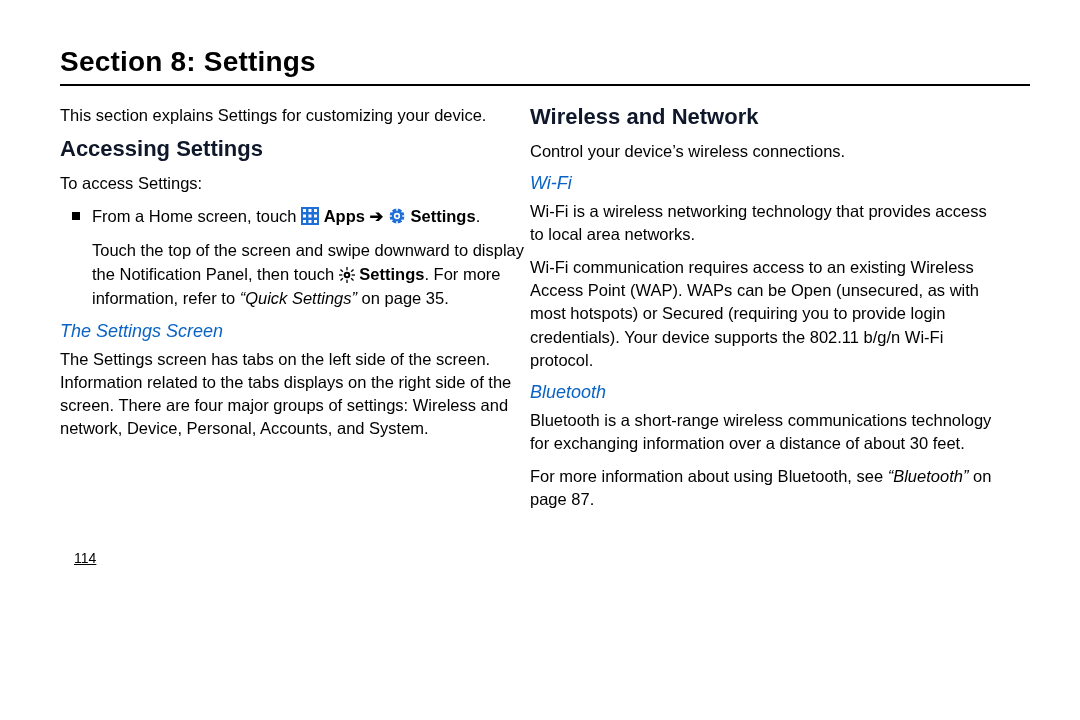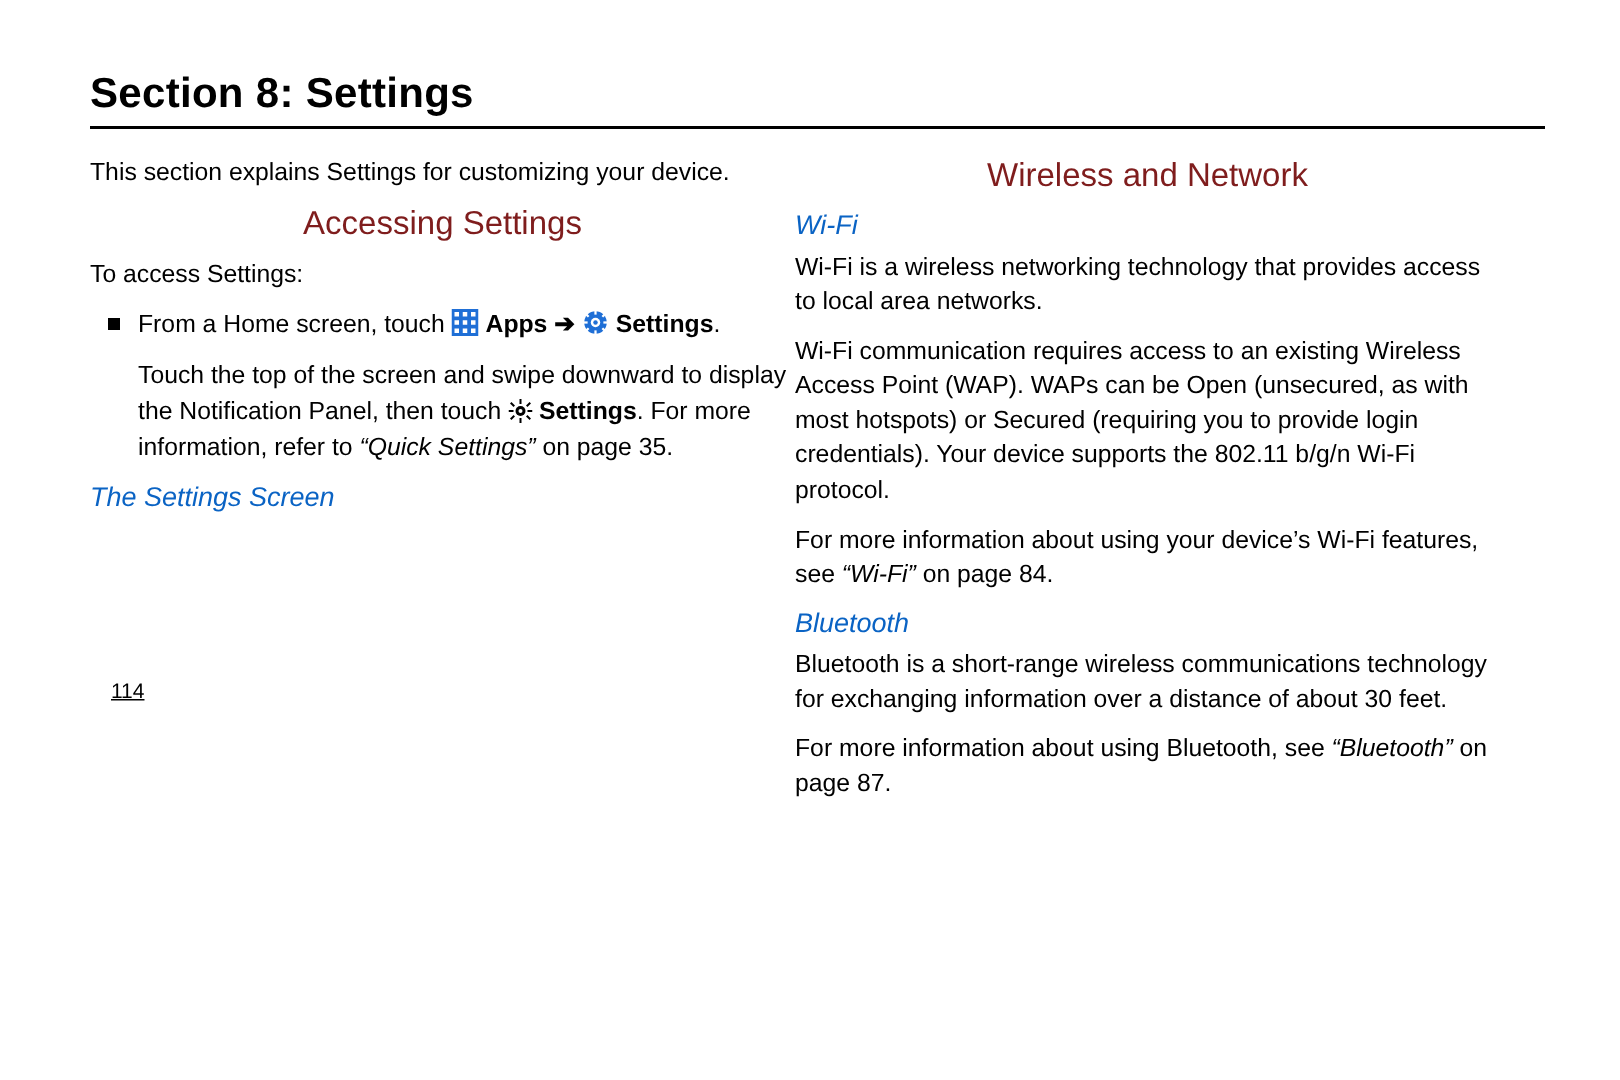--- a/index.html
+++ b/index.html
@@ -3,21 +3,21 @@
 <meta charset="utf-8">
 <style>
   * { box-sizing: border-box; margin: 0; padding: 0; }
   html, body { width: 1080px; height: 720px; background: #fff; font-family: Arial, Helvetica, sans-serif; color: #000; }
   .page { padding: 46px 50px 20px 60px; }
   .section-title { font-size: 28px; font-weight: bold; margin-bottom: 6px; letter-spacing: 0.2px; }
   hr.rule { border: none; border-top: 2px solid #000; margin-bottom: 18px; }
   .columns { display: flex; }
   .col { width: 470px; }
   .intro { font-size: 16.5px; line-height: 1.35; margin-bottom: 10px; }
-  .h2-blue { color: #7f1d1d; font-size: 22px; font-weight: normal; margin-top: 6px; margin-bottom: 10px; text-align: center; }
+  .h2-blue { color: #0f172a; font-size: 22px; font-weight: bold; margin-top: 6px; margin-bottom: 10px; }
   .h3-blue { color: #0a63c4; font-size: 18px; font-style: italic; font-weight: normal; margin-top: 10px; margin-bottom: 6px; }
   .body { font-size: 16.5px; line-height: 1.40; margin-bottom: 10px; }
   .bullet-row { display: flex; align-items: flex-start; gap: 12px; margin-left: 12px; margin-bottom: 10px; }
   .bullet-sq { width: 8px; height: 8px; background: #000; margin-top: 7px; flex-shrink: 0; }
   .bullet-text { font-size: 16.5px; line-height: 1.45; }
   .bullet-cont { margin-left: 32px; font-size: 16.5px; line-height: 1.45; margin-bottom: 8px; }
   .bold { font-weight: bold; }
   .ital { font-style: italic; }
   .inline-icon { display: inline-block; vertical-align: -3px; }
   .apps-icon svg, .gear-blue svg, .gear-black svg { display: block; }
@@ -98,33 +98,32 @@
               <rect x="3" y="16" width="2" height="5" transform="rotate(45 4 18.5)"></rect>
               <rect x="19" y="3" width="2" height="5" transform="rotate(45 20 5.5)"></rect>
             </g>
             <circle cx="12" cy="12" r="2" fill="#fff"></circle>
           </svg>
         </span>
         <span> </span><span class="bold">Settings</span><span>. For more information, refer to </span><span class="ital">“Quick Settings”</span><span> on page 35.</span>
       </div>
 
       <div class="h3-blue">The Settings Screen</div>
+      <div class="body">The Settings screen has tabs on the left side of the screen. Information related to the tabs displays on the right side of the screen. There are four major groups of settings: Wireless and network, Device, Personal, Accounts, and System.</div>
 
       <div class="pagenum">114</div>
     </div>
 
     <div class="col">
       <div class="h2-blue" style="margin-top:0">Wireless and Network</div>
+      <div class="body">Control your device’s wireless connections.</div>
 
       <div class="h3-blue">Wi-Fi</div>
       <div class="body">Wi-Fi is a wireless networking technology that provides access to local area networks.</div>
       <div class="body">Wi-Fi communication requires access to an existing Wireless Access Point (WAP). WAPs can be Open (unsecured, as with most hotspots) or Secured (requiring you to provide login credentials). Your device supports the 802.11 b/g/n Wi-Fi protocol.</div>
-      <div class="body">
-        <span>For more information about using your device’s Wi-Fi features, see </span><span class="ital">“Wi-Fi”</span><span> on page 84.</span>
-      </div>
 
       <div class="h3-blue">Bluetooth</div>
       <div class="body">Bluetooth is a short-range wireless communications technology for exchanging information over a distance of about 30 feet.</div>
       <div class="body">
         <span>For more information about using Bluetooth, see </span><span class="ital">“Bluetooth”</span><span> on page 87.</span>
       </div>
     </div>
   </div>
 </div>
 

